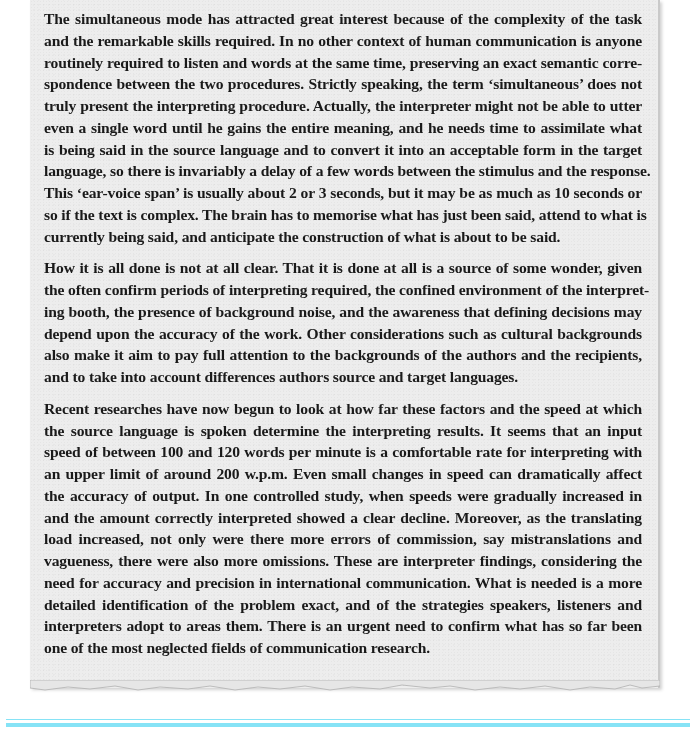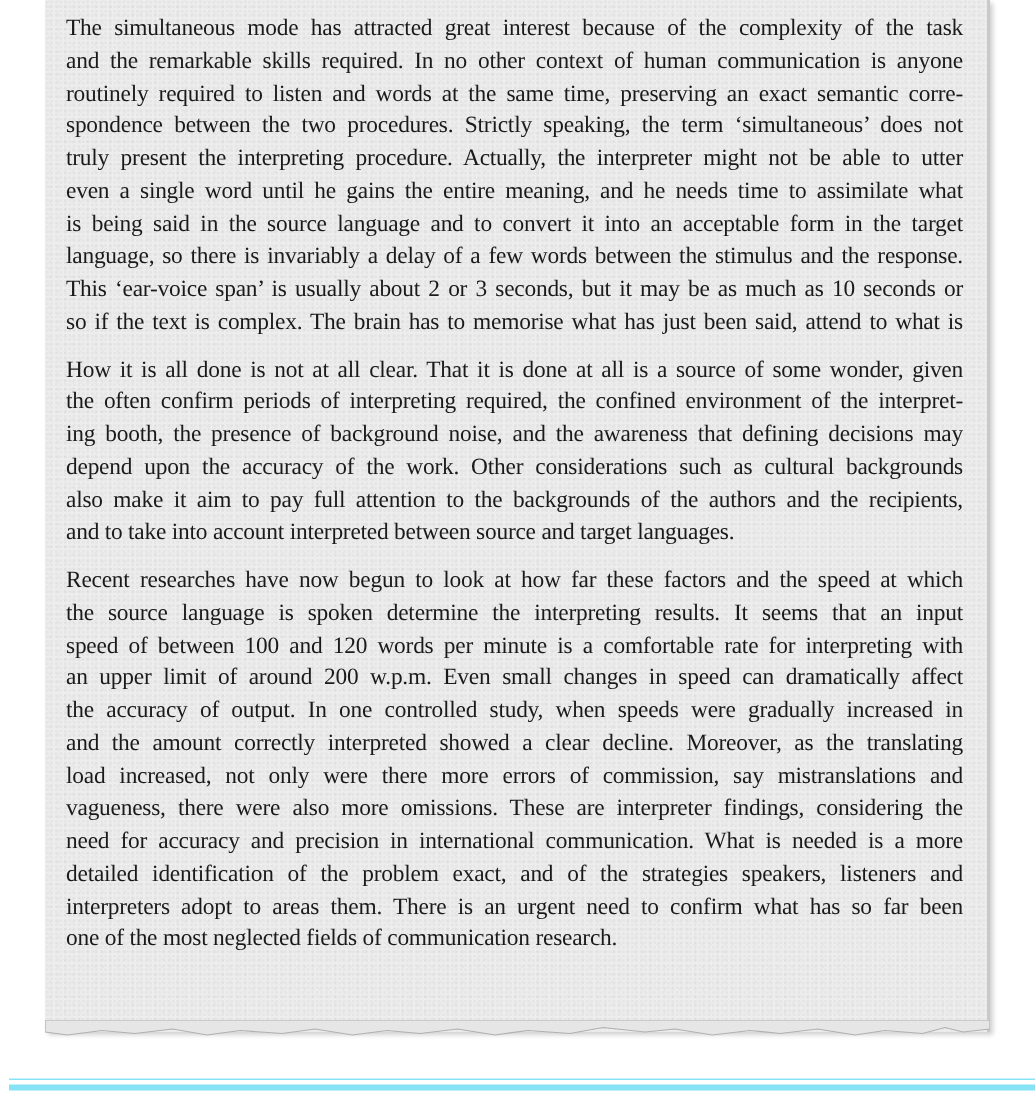--- a/index.html
+++ b/index.html
@@ -49,20 +49,21 @@
     margin: 0 0 10px 0;
     text-align: justify;
     hyphens: manual;
     letter-spacing: -0.15px;
   }
   .content p .ln {
     display: block;
     text-align: justify;
     text-align-last: justify;
     white-space: nowrap;
+    font-weight: bold;
   }
   .content p .ln.last {
     text-align-last: left;
   }
   .rule-thin {
     position: absolute;
     left: 6px;
     width: 684px;
     top: 719px;
     height: 1px;
@@ -91,28 +92,29 @@
     <span class="ln">The simultaneous mode has attracted great interest because of the complexity of the task</span>
     <span class="ln">and the remarkable skills required. In no other context of human communication is anyone</span>
     <span class="ln">routinely required to listen and words at the same time, preserving an exact semantic corre-</span>
     <span class="ln">spondence between the two procedures. Strictly speaking, the term ‘simultaneous’ does not</span>
     <span class="ln">truly present the interpreting procedure. Actually, the interpreter might not be able to utter</span>
     <span class="ln">even a single word until he gains the entire meaning, and he needs time to assimilate what</span>
     <span class="ln">is being said in the source language and to convert it into an acceptable form in the target</span>
     <span class="ln">language, so there is invariably a delay of a few words between the stimulus and the response.</span>
     <span class="ln">This ‘ear-voice span’ is usually about 2 or 3 seconds, but it may be as much as 10 seconds or</span>
     <span class="ln">so if the text is complex. The brain has to memorise what has just been said, attend to what is</span>
+    <span class="ln last">currently being said, and anticipate the construction of what is about to be said.</span>
   </p>
   <p>
     <span class="ln">How it is all done is not at all clear. That it is done at all is a source of some wonder, given</span>
     <span class="ln">the often confirm periods of interpreting required, the confined environment of the interpret-</span>
     <span class="ln">ing booth, the presence of background noise, and the awareness that defining decisions may</span>
     <span class="ln">depend upon the accuracy of the work. Other considerations such as cultural backgrounds</span>
     <span class="ln">also make it aim to pay full attention to the backgrounds of the authors and the recipients,</span>
-    <span class="ln last">and to take into account interpreted between source and target languages.</span>
+    <span class="ln last">and to take into account differences authors source and target languages.</span>
   </p>
   <p>
     <span class="ln">Recent researches have now begun to look at how far these factors and the speed at which</span>
     <span class="ln">the source language is spoken determine the interpreting results. It seems that an input</span>
     <span class="ln">speed of between 100 and 120 words per minute is a comfortable rate for interpreting with</span>
     <span class="ln">an upper limit of around 200 w.p.m. Even small changes in speed can dramatically affect</span>
     <span class="ln">the accuracy of output. In one controlled study, when speeds were gradually increased in</span>
     <span class="ln">and the amount correctly interpreted showed a clear decline. Moreover, as the translating</span>
     <span class="ln">load increased, not only were there more errors of commission, say mistranslations and</span>
     <span class="ln">vagueness, there were also more omissions. These are interpreter findings, considering the</span>

